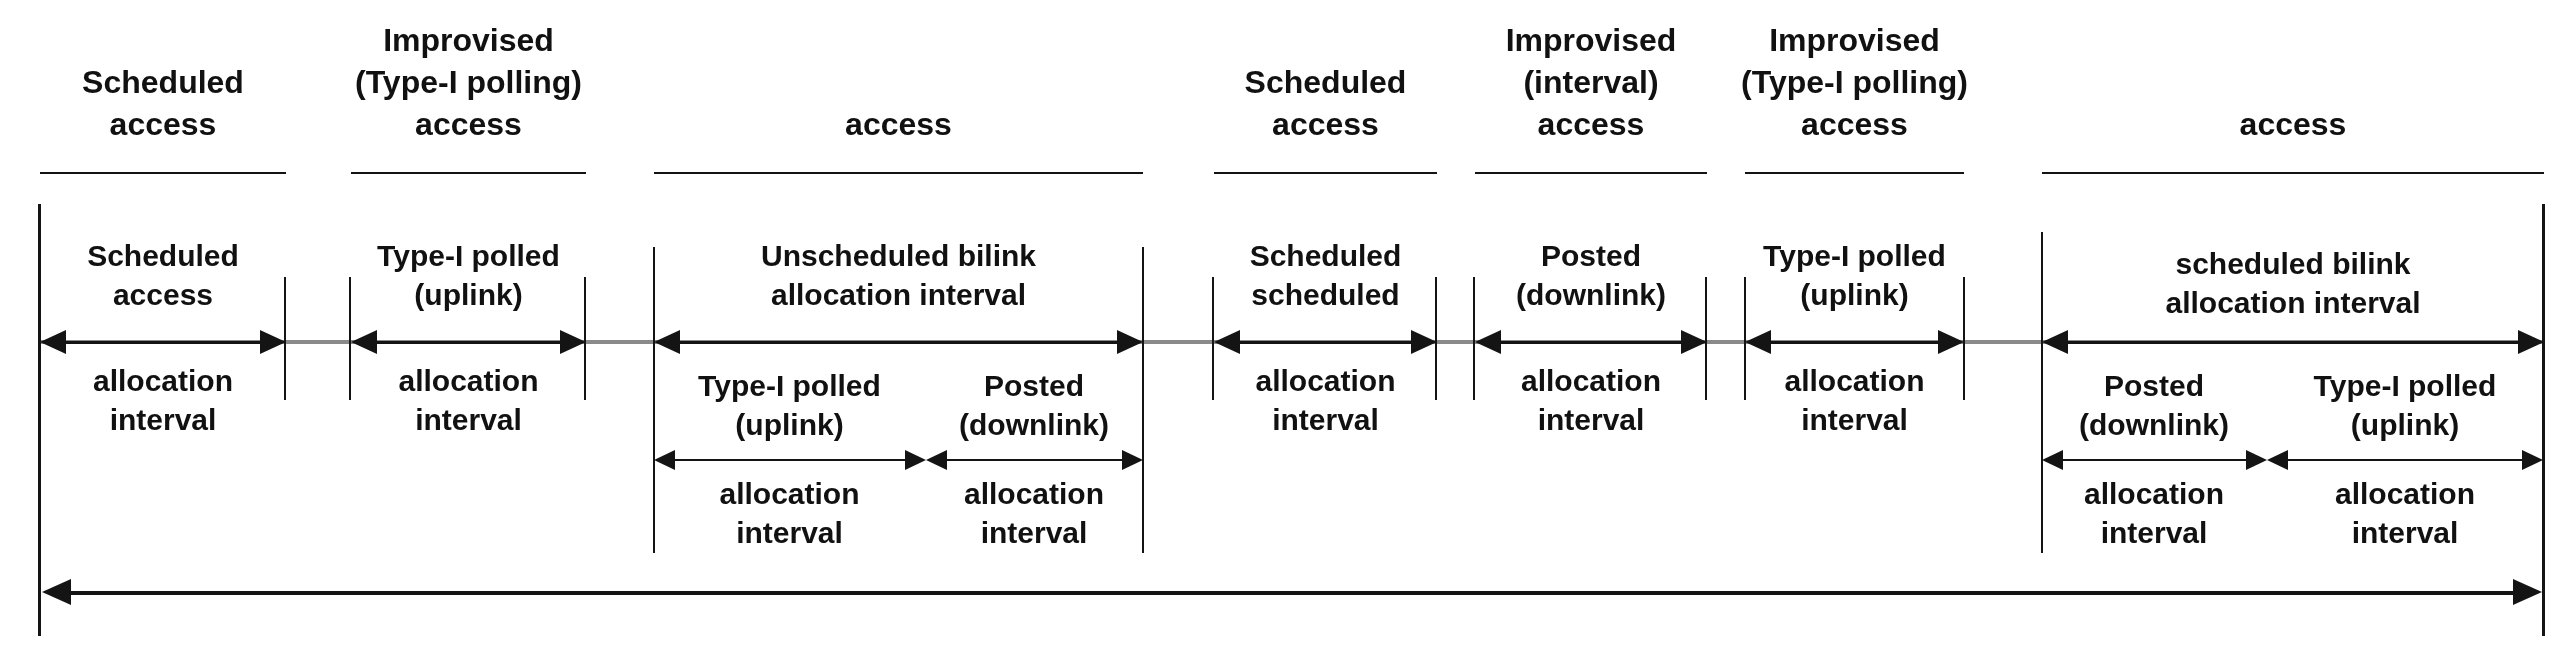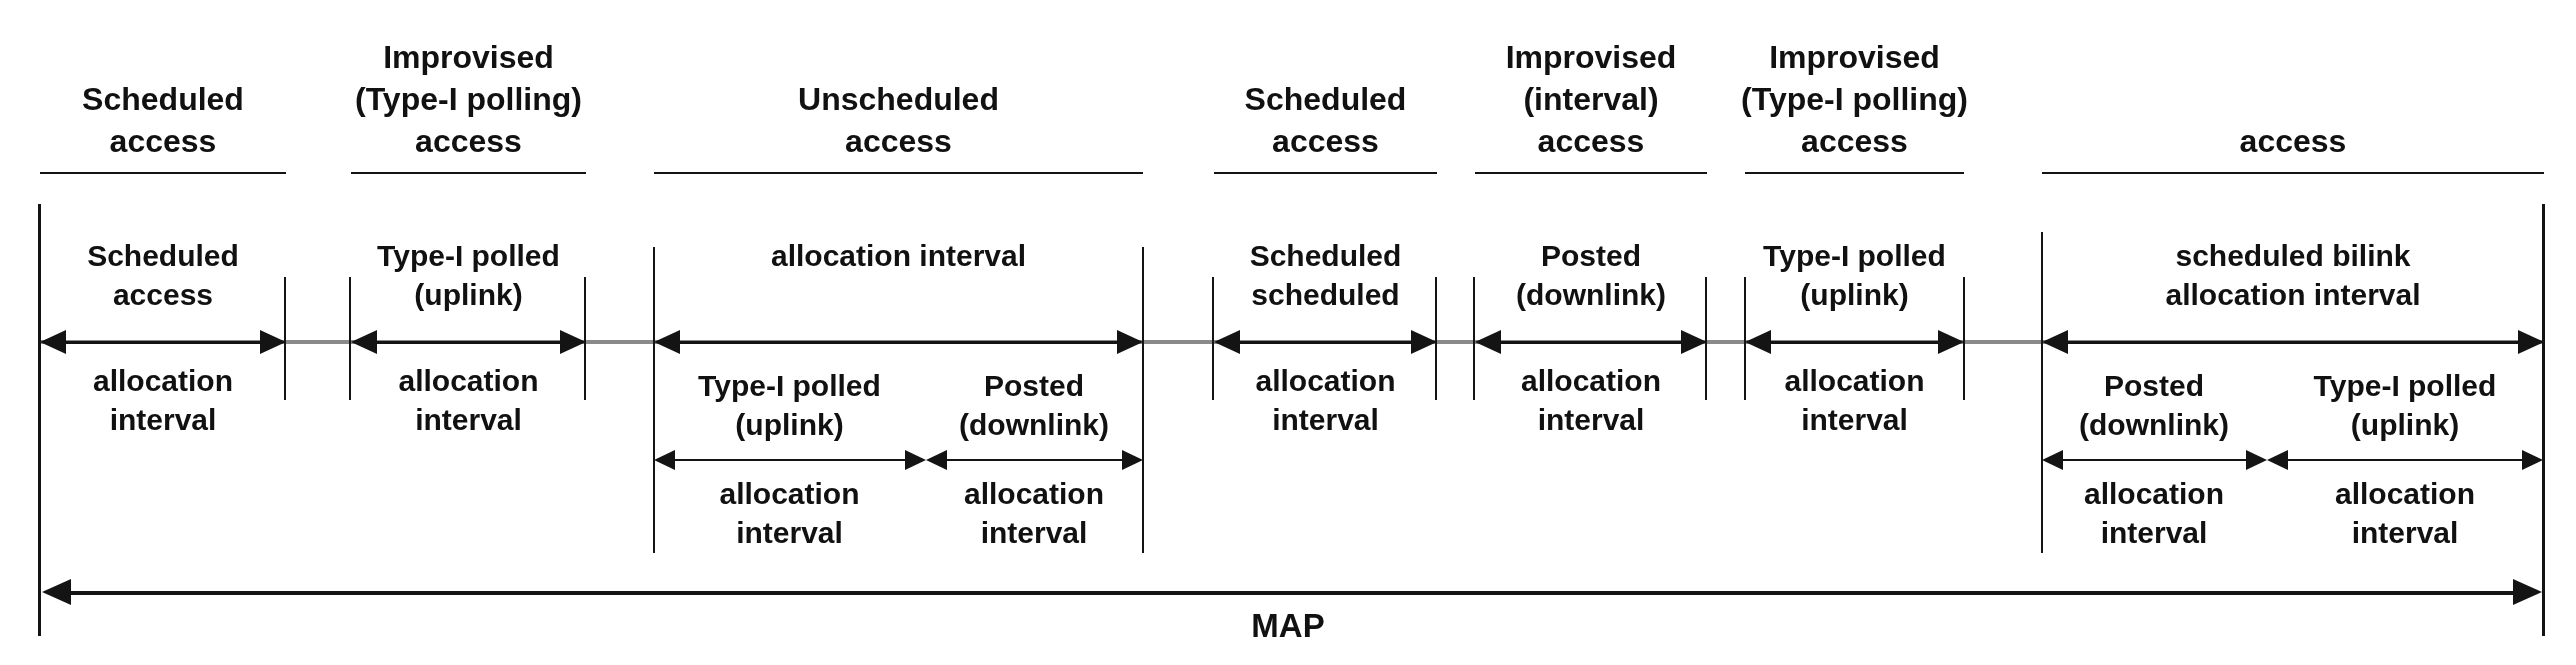--- a/index.html
+++ b/index.html
@@ -4,21 +4,21 @@
 <style>
   html,body{margin:0;padding:0;background:#ffffff;}
   #fig{
     position:relative;width:2576px;height:666px;background:#ffffff;overflow:hidden;
     font-family:"Liberation Sans",sans-serif;font-weight:700;color:#111111;
   }
   
   .hdr{
     position:absolute;bottom:492px;display:flex;flex-direction:column;
     justify-content:flex-end;align-items:center;text-align:center;
-    border-bottom:2.9px solid #141414;padding-bottom:10px;
+    border-bottom:2.9px solid #141414;padding-bottom:27px;
     font-size:32px;line-height:42px;white-space:nowrap;
   }
   .hdr-line{white-space:nowrap;}
   
   .vline{position:absolute;background:#141414;z-index:2;}
   
   .txt{
     position:absolute;display:flex;flex-direction:column;align-items:center;
     text-align:center;font-size:30px;line-height:39px;white-space:nowrap;z-index:3;
   }
@@ -54,21 +54,20 @@
   <div class="hdr" style="left:40px;width:246px">
     <div class="hdr-line">Scheduled</div>
     <div class="hdr-line">access</div>
   </div>
   <div class="hdr" style="left:351px;width:235px">
     <div class="hdr-line">Improvised</div>
     <div class="hdr-line">(Type-I polling)</div>
     <div class="hdr-line">access</div>
   </div>
   <div class="hdr" style="left:654px;width:489px">
-    <div class="hdr-line">Unscheduled</div>
     <div class="hdr-line">access</div>
   </div>
   <div class="hdr" style="left:1214px;width:223px">
     <div class="hdr-line">Scheduled</div>
     <div class="hdr-line">access</div>
   </div>
   <div class="hdr" style="left:1475px;width:232px">
     <div class="hdr-line">Improvised</div>
     <div class="hdr-line">(interval)</div>
     <div class="hdr-line">access</div>
@@ -122,20 +121,21 @@
     <div class="hl"></div>
     <div class="shaft"></div>
     <div class="hr"></div>
   </div>
   <div class="txt" style="left:351px;width:235px;top:361px">
     <div>allocation</div>
     <div>interval</div>
   </div>
 
   <div class="txt" style="left:654px;width:489px;top:236px">
+    <div>Unscheduled bilink</div>
     <div>allocation interval</div>
   </div>
   <div class="arrow" style="left:654px;width:489px;top:330px">
     <div class="hl"></div>
     <div class="shaft"></div>
     <div class="hr"></div>
   </div>
   <div class="txt" style="left:654px;width:271px;top:366px">
     <div>Type-I polled</div>
     <div>(uplink)</div>
@@ -198,21 +198,21 @@
   <div class="arrow" style="left:1745px;width:219px;top:330px">
     <div class="hl"></div>
     <div class="shaft"></div>
     <div class="hr"></div>
   </div>
   <div class="txt" style="left:1745px;width:219px;top:361px">
     <div>allocation</div>
     <div>interval</div>
   </div>
 
-  <div class="txt" style="left:2042px;width:502px;top:236px">
+  <div class="txt" style="left:2042px;width:502px;top:244px">
     <div>scheduled bilink</div>
     <div>allocation interval</div>
   </div>
   <div class="arrow" style="left:2042px;width:502px;top:330px">
     <div class="hl"></div>
     <div class="shaft"></div>
     <div class="hr"></div>
   </div>
   <div class="txt" style="left:2042px;width:224px;top:366px">
     <div>Posted</div>
@@ -239,16 +239,15 @@
   <div class="txt" style="left:2266px;width:278px;top:474px">
     <div>allocation</div>
     <div>interval</div>
   </div>
 
   <div id="map-arrow">
     <div class="hl"></div>
     <div class="shaft"></div>
     <div class="hr"></div>
   </div>
-  <div id="map-label">MAP</div>
 
 </div>
 
 
 </body></html>

